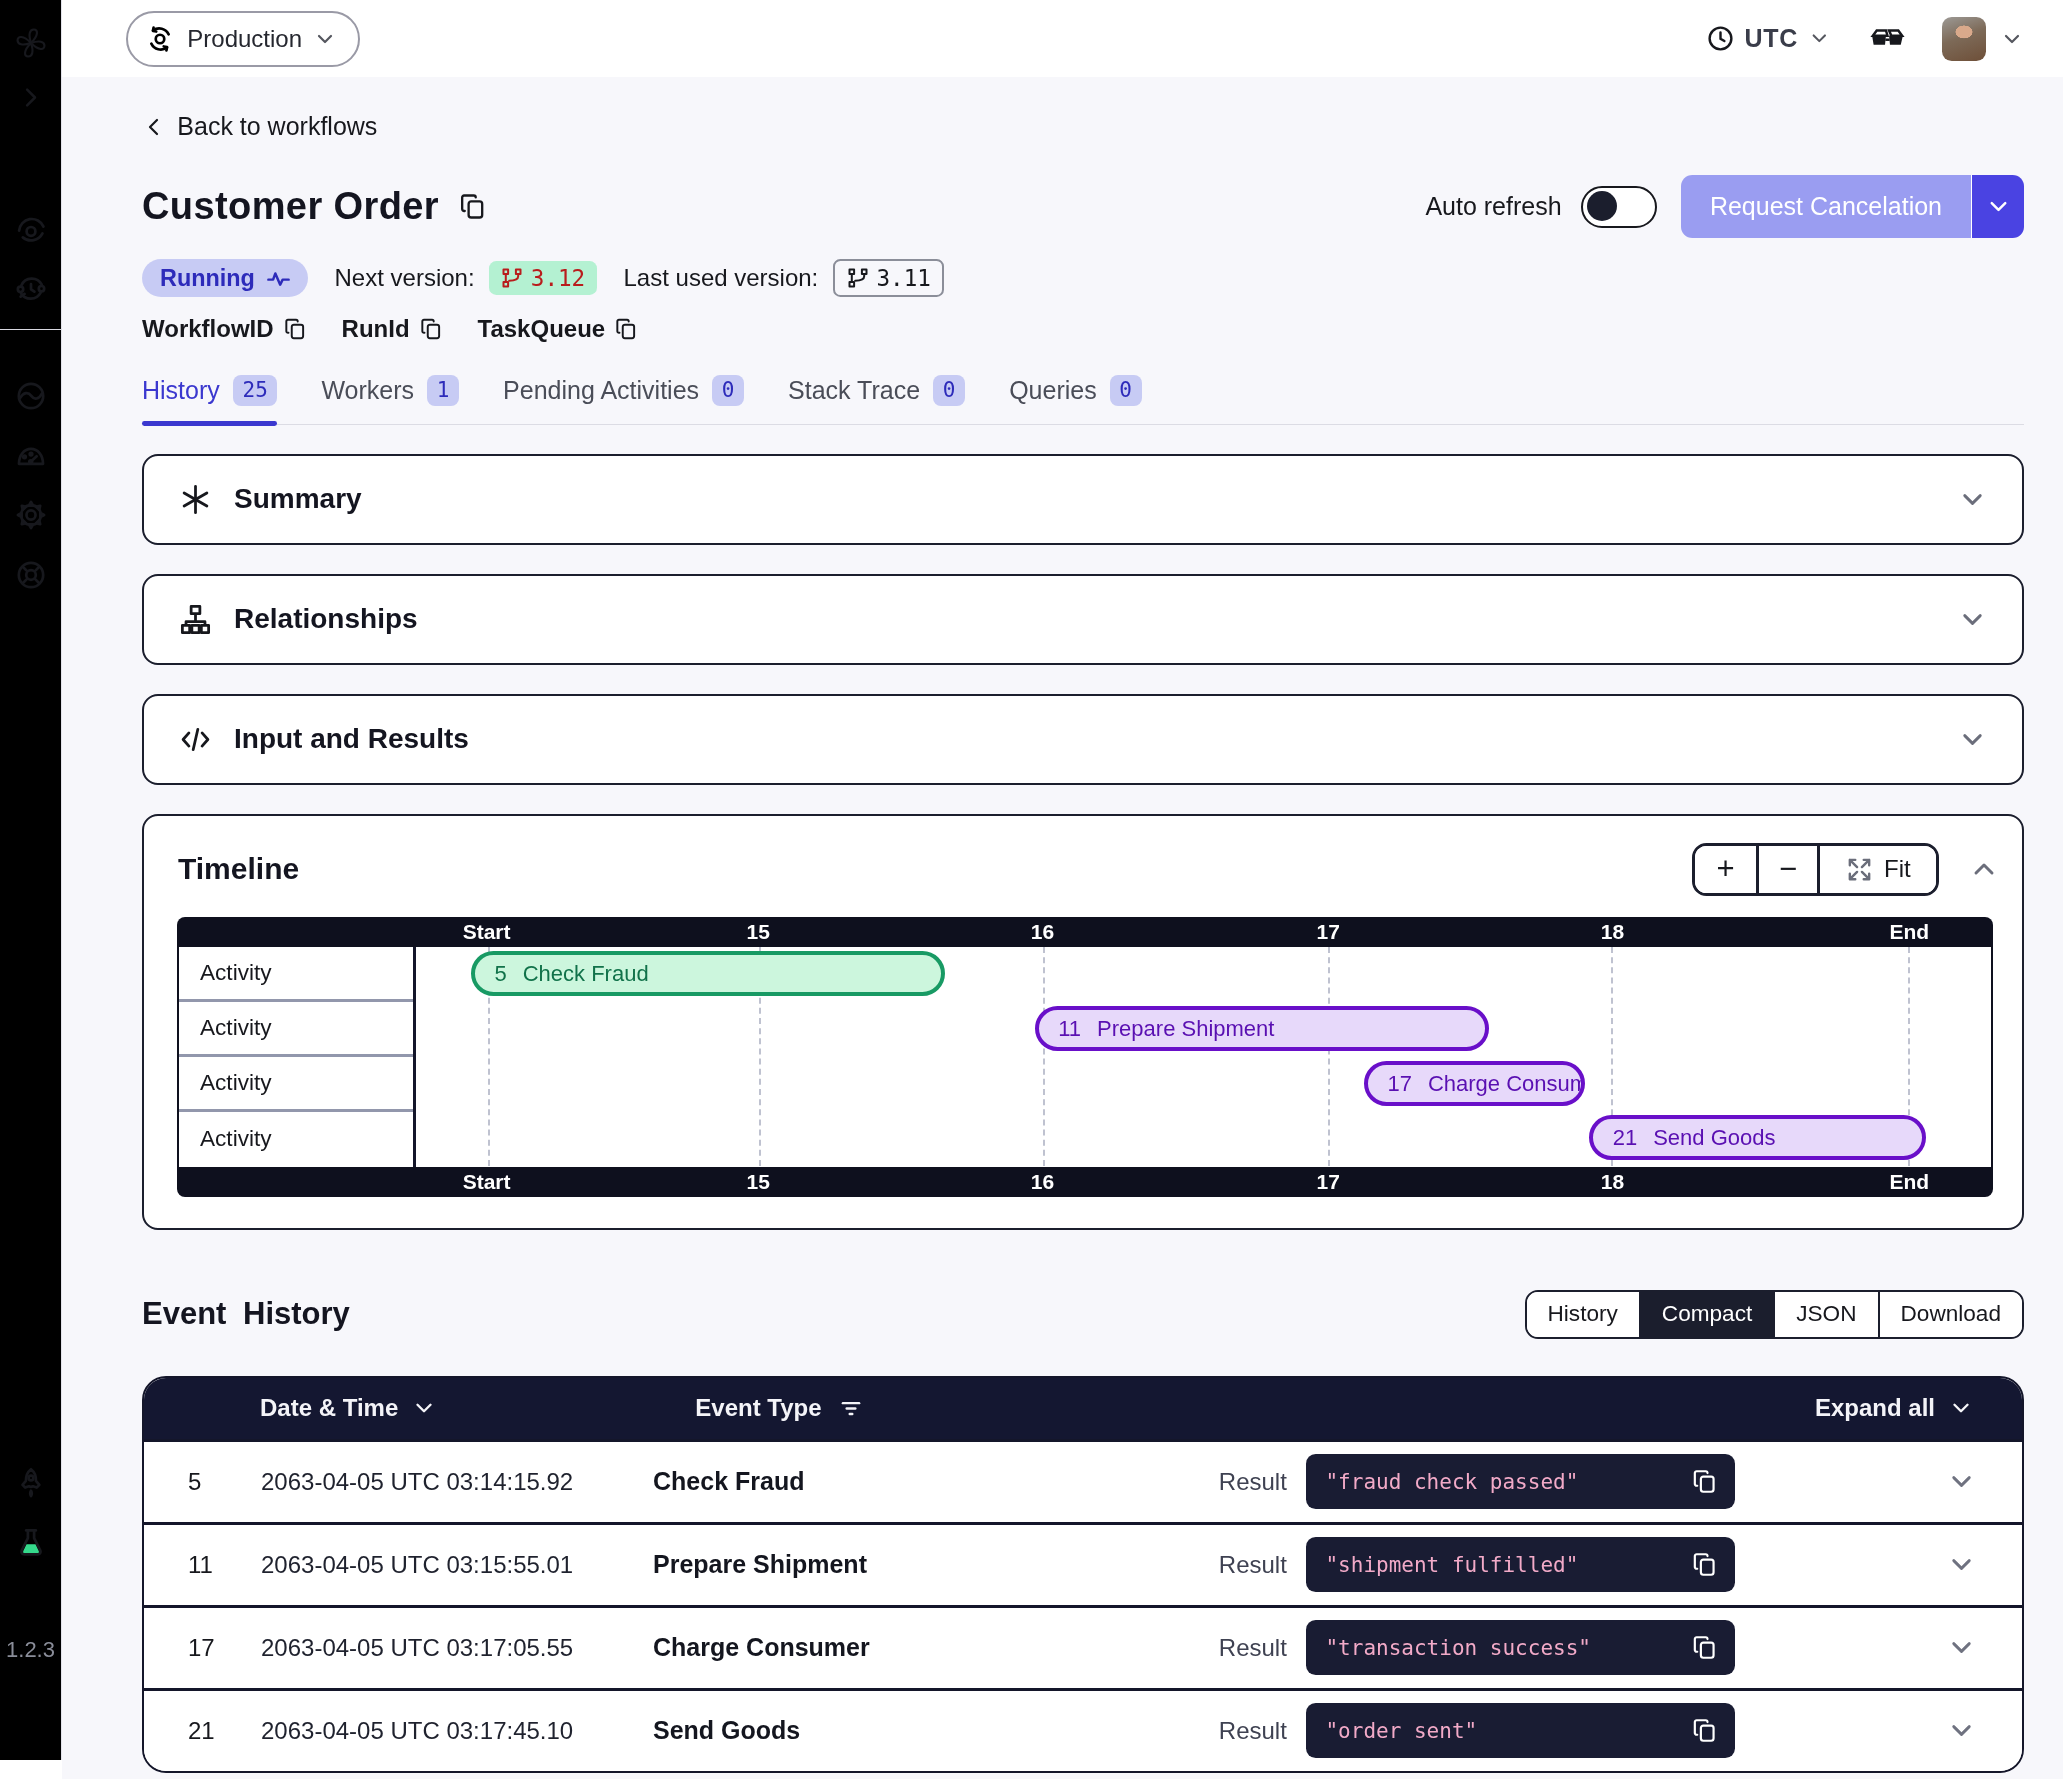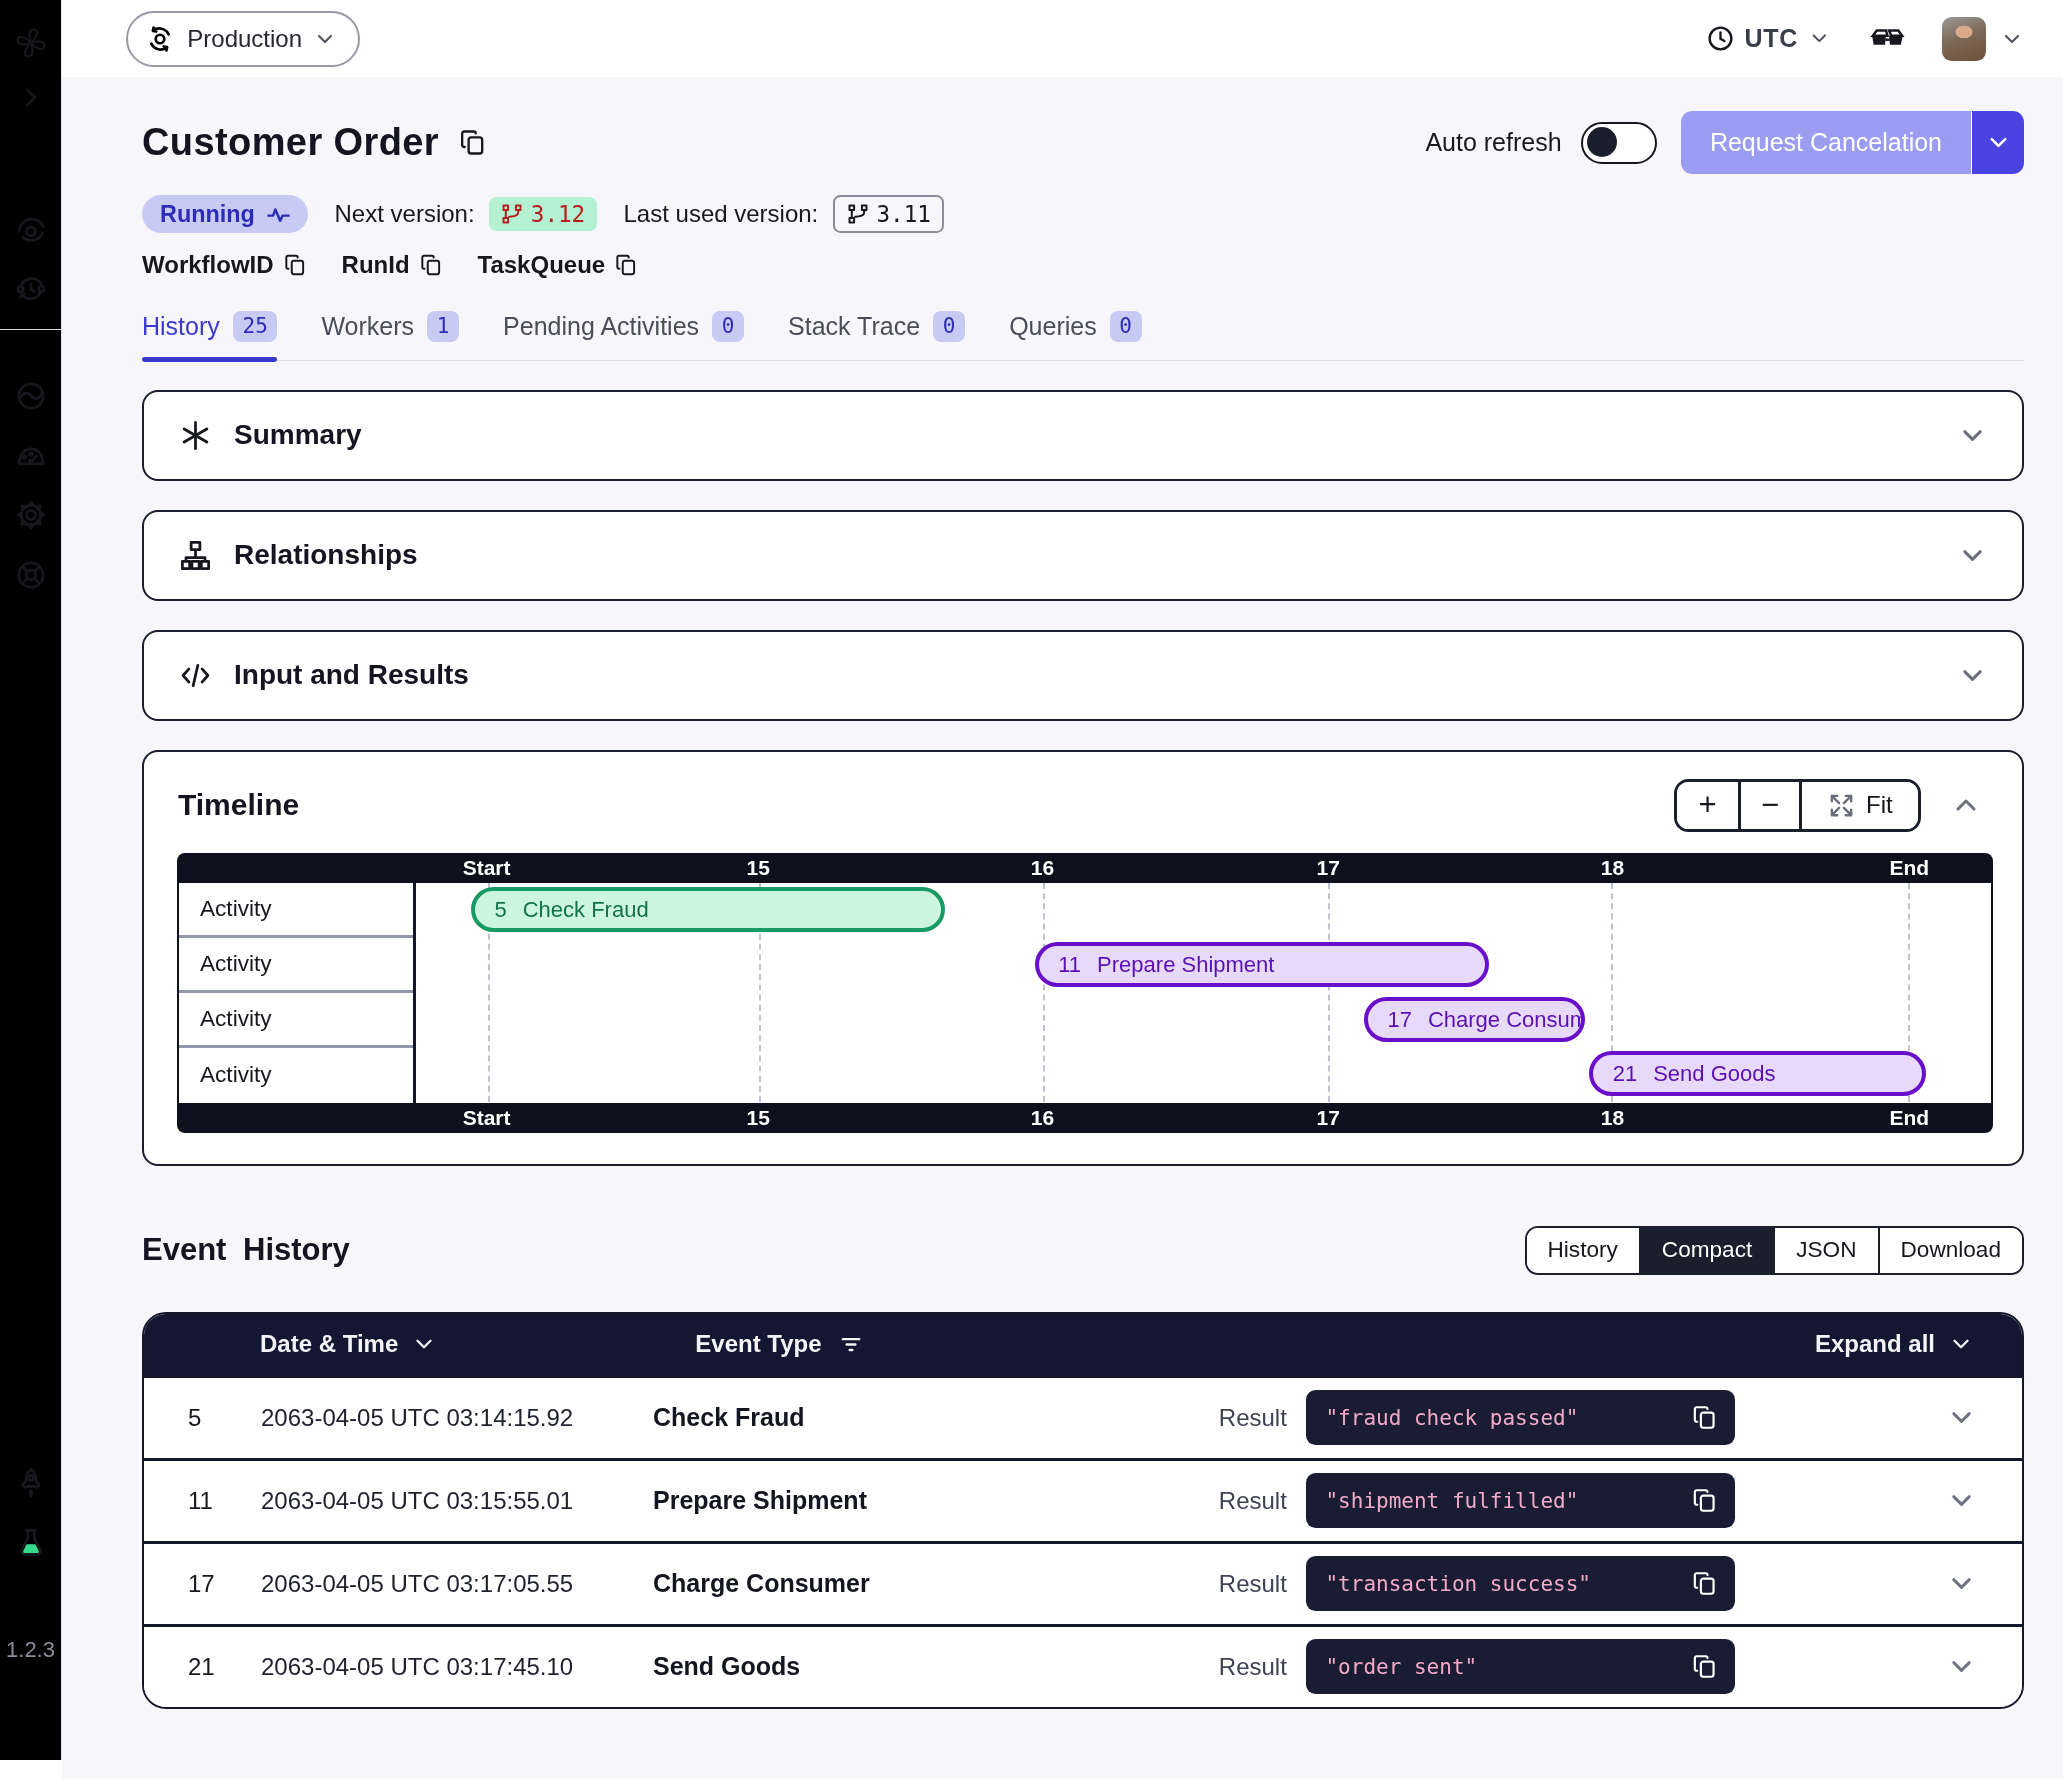--- a/index.html
+++ b/index.html
@@ -87,21 +87,21 @@
 
   
   .card { background:#fff; border:2.8px solid #1b1e2d; border-radius:16px; margin-top:29px; }
   .card-head { display:flex; align-items:center; height:87px; padding:0 34px; cursor:pointer; }
   .card-head svg.lead { width:35px; height:35px; margin-right:21px; color:#17181d; }
   .card-title { font-size:28px; font-weight:600; color:#141520; }
   .card-caret { margin-left:auto; width:31px; height:31px; color:#6b6e7b; }
 
   
   .tl-card { padding:0 0 31px 0; }
-  .tl-head { display:flex; align-items:center; padding:27px 40px 21px 34px; }
+  .tl-head { display:flex; align-items:center; padding:27px 22px 21px 34px; }
   .tl-title { font-size:30px; font-weight:700; color:#141520; }
   .tl-controls { margin-left:auto; display:flex; border:3.2px solid #1b1e2d; border-radius:14.5px; overflow:hidden; background:#fff; }
   .tl-btn { height:47px; display:flex; align-items:center; justify-content:center; font-size:31px; color:#17181d; cursor:pointer; background:#fff; }
   .tl-btn + .tl-btn { border-left:3.2px solid #1b1e2d; }
   .tl-btn.plus, .tl-btn.minus { width:61px; }
   .tl-btn.fit { width:119px; gap:9.7px; font-size:24px; }
   .tl-btn.fit svg { width:29px; height:29px; color:#6b6e7b; }
   .tl-collapse { width:32px; height:32px; color:#6b6e7b; margin-left:29px; cursor:pointer; }
 
   .tl-chart { margin:0 29px 0 33px; }
@@ -395,20 +395,26 @@
         </svg>
       <div class="avatar"></div>
       <svg class="caret" style="width:24px;height:24px" viewBox="0 0 30 30" width="24" height="24">
           <use href="#i-chev-down"></use>
         </svg>
     </div>
   </header>
 
   <div class="content">
 
+    <div class="back-row">
+      <svg viewBox="0 0 30 30" width="24" height="24">
+          <use href="#i-chev-left"></use>
+        </svg>
+      <span class="back-label">Back to workflows</span>
+    </div>
 
     <div class="title-row">
       <h1 class="page-title">Customer Order</h1>
       <svg class="title-copy" viewBox="0 0 38 38" width="31" height="31">
           <use href="#i-copy"></use>
         </svg>
       <div class="auto-refresh">
         <span class="auto-refresh-label">Auto refresh</span>
         <div class="toggle">
             <div class="toggle-knob"></div>

